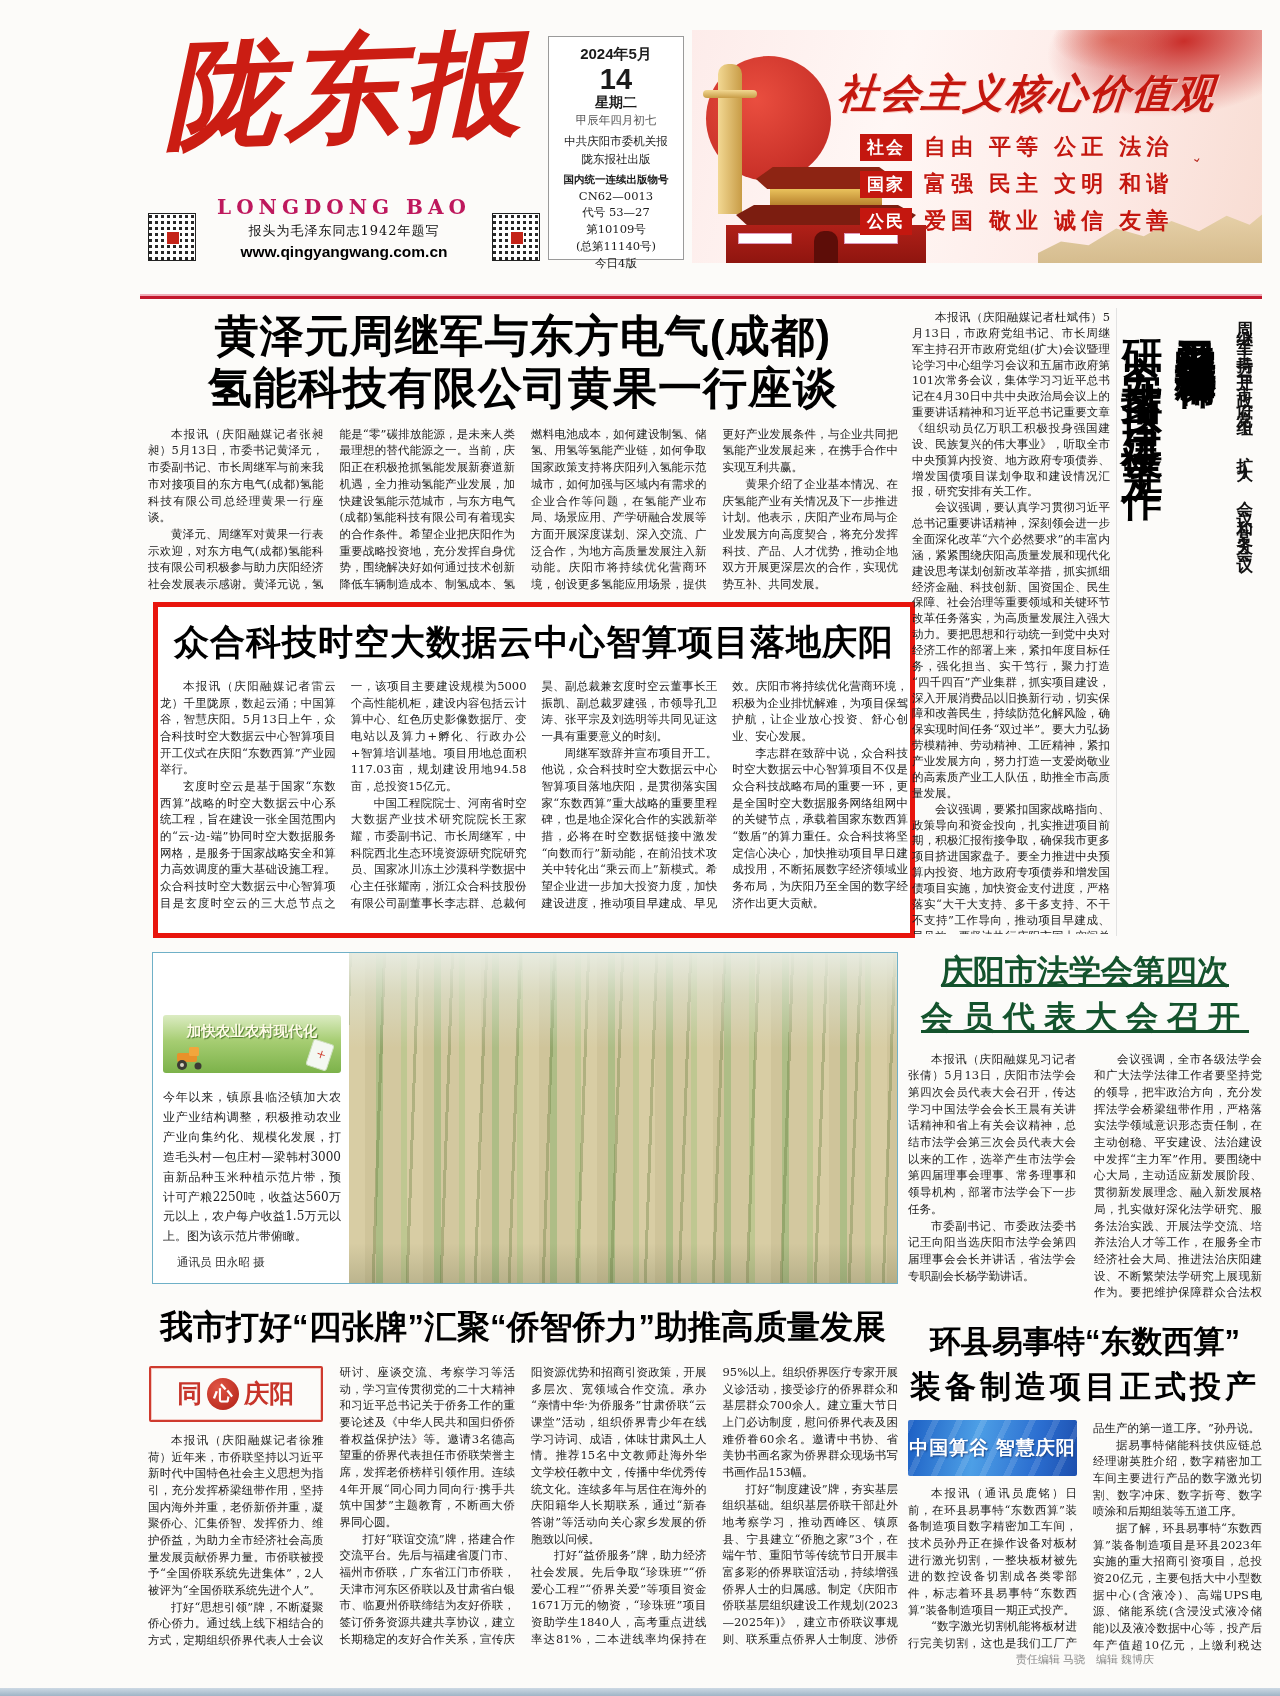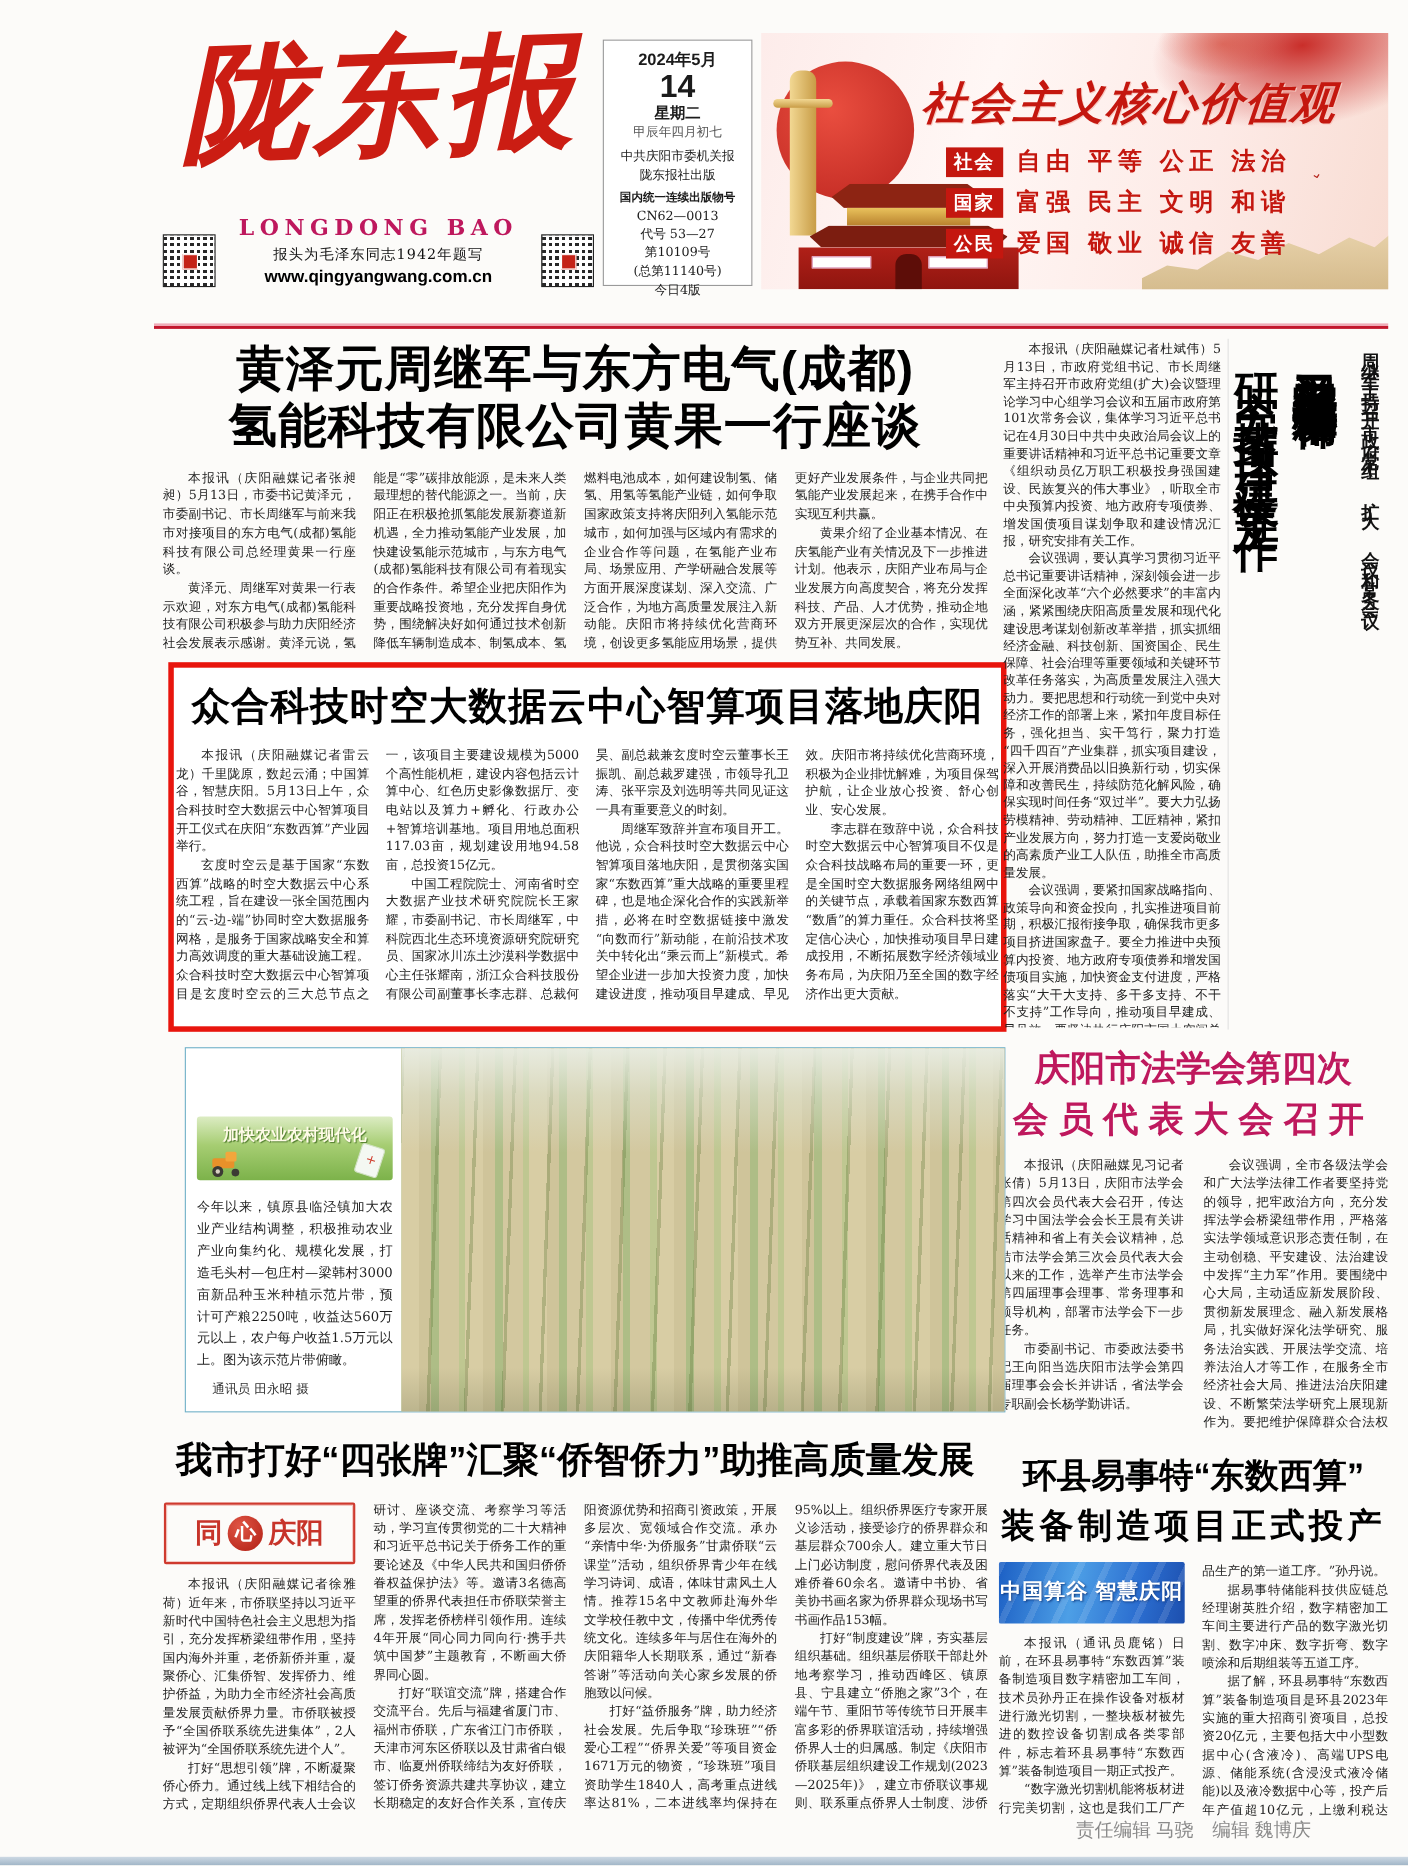--- a/index.html
+++ b/index.html
@@ -87,25 +87,25 @@
   .strip span{writing-mode:vertical-rl;text-orientation:upright;display:block;}
   .strip-m2{width:44px;}
   .strip-m1{width:58px;}
   .strip-sub{width:34px;}
   .vmain{font-family:"Liberation Sans",sans-serif;font-weight:900;font-size:41px;color:#000;}
   .vm1{letter-spacing:2px;}
   .vm2{letter-spacing:14px;}
   .vsub{font-family:"Liberation Sans",sans-serif;font-weight:700;font-size:16.5px;letter-spacing:9px;color:#111;}
   
   .faxuehui{position:absolute;left:908px;top:948px;width:354px;height:366px;}
-  .fx-h{font-size:32px;font-weight:900;text-align:center;line-height:1.45;color:#be185d;}
+  .fx-h{font-size:32px;font-weight:900;text-align:center;line-height:1.45;color:#14532d;text-decoration:underline;}
   .fx-h .l2{letter-spacing:9px;}
   .fx-body{margin-top:10px;height:252px;overflow:hidden;column-count:2;column-gap:18px;column-fill:auto;}
   
-  .photo-section{position:absolute;left:168px;top:952px;width:746px;height:332px;border:1px solid #6fb0c7;background:#fff;box-sizing:border-box;}
+  .photo-section{position:absolute;left:152px;top:952px;width:746px;height:332px;border:1px solid #6fb0c7;background:#fff;box-sizing:border-box;}
   .caption-panel{position:absolute;left:10px;top:6px;width:178px;bottom:6px;}
   .greenbanner{margin-top:56px;height:58px;border-radius:3px;position:relative;overflow:hidden;
                background:linear-gradient(180deg,#dcecc3 0%,#a6cd72 45%,#7cb24a 100%);
                text-align:center;padding-top:7px;box-sizing:border-box;}
   .gb-l1{font-size:14.5px;font-weight:900;font-family:"Liberation Sans",sans-serif;color:#fffbe8;text-shadow:1px 1px 1px #4e7a2a;}
   .gb-l2{font-size:14.5px;font-weight:900;font-family:"Liberation Sans",sans-serif;color:#fffbe8;text-shadow:1px 1px 1px #4e7a2a;letter-spacing:2px;margin-top:48px;}
   .tractor{position:absolute;left:8px;bottom:2px;}
   .phone{position:absolute;right:10px;bottom:4px;width:20px;height:26px;background:#f4f8f2;border-radius:3px;transform:rotate(18deg);border:1px solid #cfe0c0;}
   .phone::after{content:"+";color:#d04030;font-size:12px;position:absolute;left:6px;top:5px;}
   .caption{margin-top:15px;font-size:12px;line-height:1.66;text-align:justify;color:#1d1d1d;}
@@ -132,21 +132,21 @@
   .hx-h .l2{letter-spacing:4px;}
   .hx-body{margin-top:10px;height:238px;overflow:hidden;column-count:2;column-gap:16px;column-fill:auto;}
   .bluebanner{height:56px;border-radius:2px;margin-bottom:9px;break-inside:avoid;position:relative;overflow:hidden;
               background:linear-gradient(100deg,#1c5fc4 0%,#4d9fe6 40%,#2b6ed0 75%,#1d4fae 100%);
               display:flex;align-items:center;justify-content:center;}
   .bluebanner::before{content:"";position:absolute;left:0;top:0;width:100%;height:100%;
               background:repeating-linear-gradient(115deg,rgba(255,255,255,.12) 0 6px,rgba(0,0,0,0) 6px 22px);}
   .bb-text{color:#fff;font-family:"Liberation Sans",sans-serif;font-weight:900;font-size:19px;letter-spacing:1px;
            text-shadow:1px 1px 2px #123c82;white-space:nowrap;}
   
-  .footer{position:absolute;left:908px;top:1652px;width:354px;text-align:center;font-size:17px;color:#8a8a8a;
+  .footer{position:absolute;left:908px;top:1652px;width:354px;text-align:center;font-size:11px;color:#8a8a8a;
           font-family:"Liberation Sans",sans-serif;}
 </style>
 </head>
 <body>
 
 <div class="page">
 
   <div class="masthead">
     <div class="mh-title">陇东报</div>
     <div class="mh-bottom">

